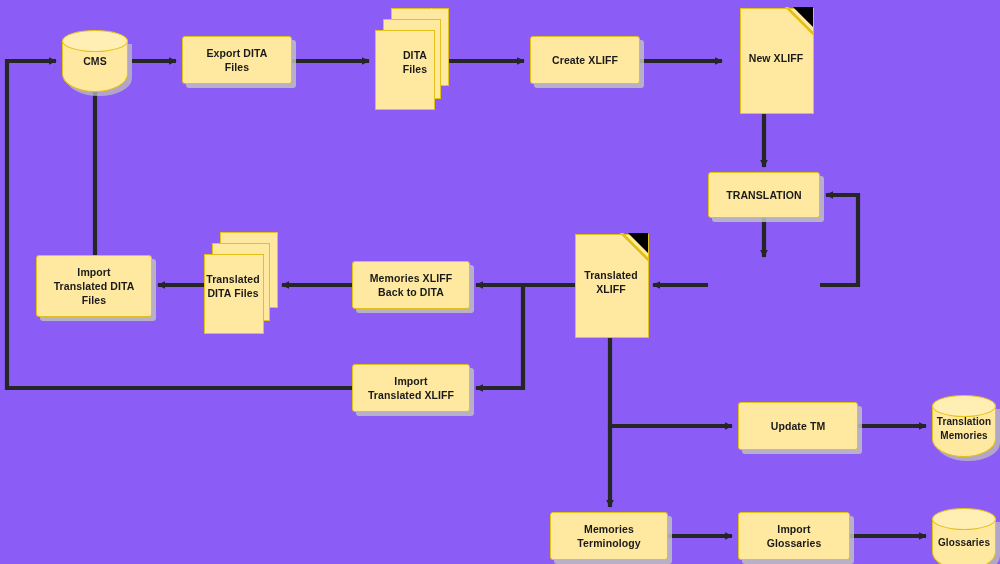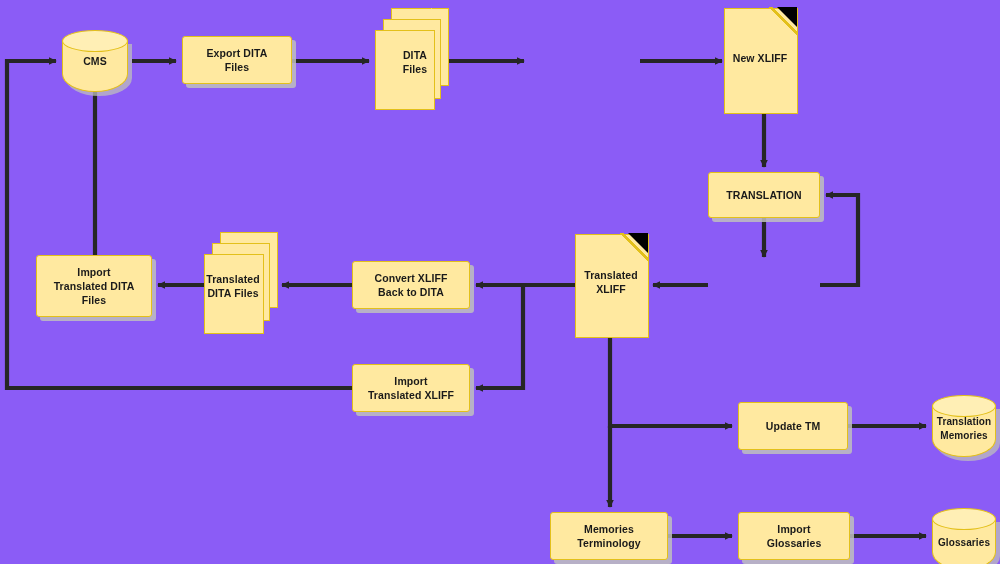--- a/index.html
+++ b/index.html
@@ -152,22 +152,25 @@
   <div class="node doc" style="left:375px; top:8px; width:94px; height:100px;">
     <div class="sheet" style="left:16px; top:0; width:56px; height:76px;"></div>
     <div class="fold" style="left:56px; top:0; border-left:16px solid #ffe9a0; border-top:16px solid transparent; border-bottom:0;
                 transform:rotate(0deg); width:0;height:0;"></div>
     <div class="sheet" style="left:8px; top:11px; width:56px; height:78px;"></div>
     <div class="sheet" style="left:0; top:22px; width:58px; height:78px;"></div>
     <span class="lbl" style="margin-left:-14px; margin-top:8px;">DITA
 Files</span>
   </div>
 
-
-  <div class="node doc" style="left:724px; top:8px; width:72px; height:104px;">
+  <div class="node proc" style="left:530px; top:36px; width:110px; height:48px;">
+    <span class="lbl">Create XLIFF</span>
+  </div>
+
+  <div class="node doc" style="left:740px; top:8px; width:72px; height:104px;">
     <div class="sheet" style="left:0; top:0; width:72px; height:104px;"></div>
     <div style="position:absolute; right:-1px; top:-1px; width:0; height:0;
                 border-left:20px solid transparent; border-top:20px solid #000000;"></div>
     <div style="position:absolute; right:-1px; top:-1px; width:28px; height:28px;
                 background:linear-gradient(45deg, transparent 0 49%, #e3c01a 49% 56%, transparent 56% 100%);"></div>
     <span class="lbl" style="margin-top:-4px;">New XLIFF</span>
   </div>
 
   <div class="node proc" style="left:708px; top:172px; width:112px; height:46px;">
     <span class="lbl">TRANSLATION</span>
@@ -178,21 +181,21 @@
     <div class="sheet" style="left:0; top:0; width:72px; height:102px;"></div>
     <div style="position:absolute; right:-1px; top:-1px; width:0; height:0;
                 border-left:20px solid transparent; border-top:20px solid #000000;"></div>
     <div style="position:absolute; right:-1px; top:-1px; width:28px; height:28px;
                 background:linear-gradient(45deg, transparent 0 49%, #e3c01a 49% 56%, transparent 56% 100%);"></div>
     <span class="lbl" style="margin-top:-6px;">Translated
 XLIFF</span>
   </div>
 
   <div class="node proc" style="left:352px; top:261px; width:118px; height:48px;">
-    <span class="lbl">Convert XLIFF
+    <span class="lbl">Memories XLIFF
 Back to DITA</span>
   </div>
 
   <div class="node proc" style="left:352px; top:364px; width:118px; height:48px;">
     <span class="lbl">Import
 Translated XLIFF</span>
   </div>
 
   <div class="node doc" style="left:204px; top:232px; width:72px; height:100px;">
     <div class="sheet" style="left:16px; top:0; width:56px; height:74px;"></div>
@@ -201,21 +204,21 @@
     <span class="lbl" style="margin-left:-14px; margin-top:8px;">Translated
 DITA Files</span>
   </div>
 
   <div class="node proc" style="left:36px; top:255px; width:116px; height:62px;">
     <span class="lbl">Import
 Translated DITA
 Files</span>
   </div>
 
-  <div class="node proc" style="left:738px; top:402px; width:110px; height:48px;">
+  <div class="node proc" style="left:738px; top:402px; width:120px; height:48px;">
     <span class="lbl">Update TM</span>
   </div>
 
   <div class="node cyl" style="left:932px; top:395px; width:64px; height:62px;">
     <div class="body" style="top:10px; bottom:0;"></div>
     <div class="top" style="top:0;"></div>
     <span class="lbl" style="margin-top:6px; font-size:10px;">Translation
 Memories</span>
   </div>
 

